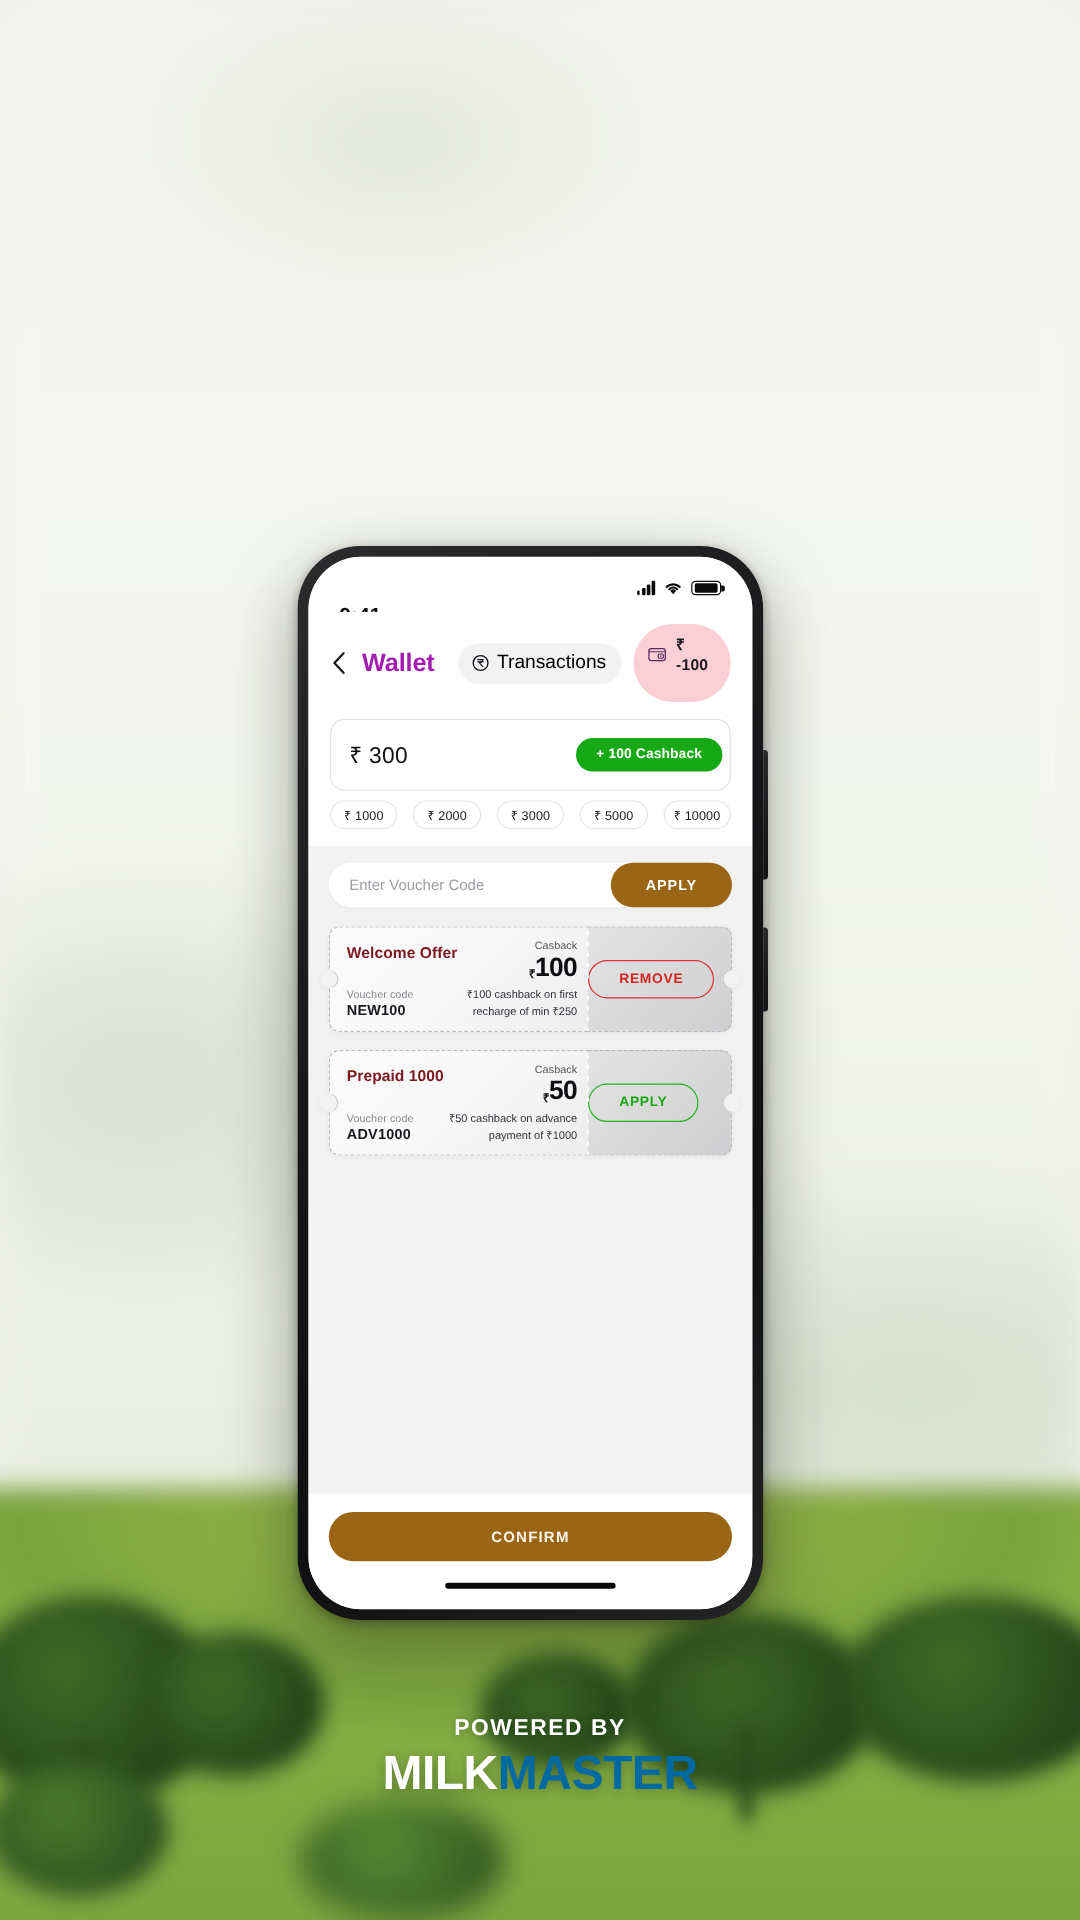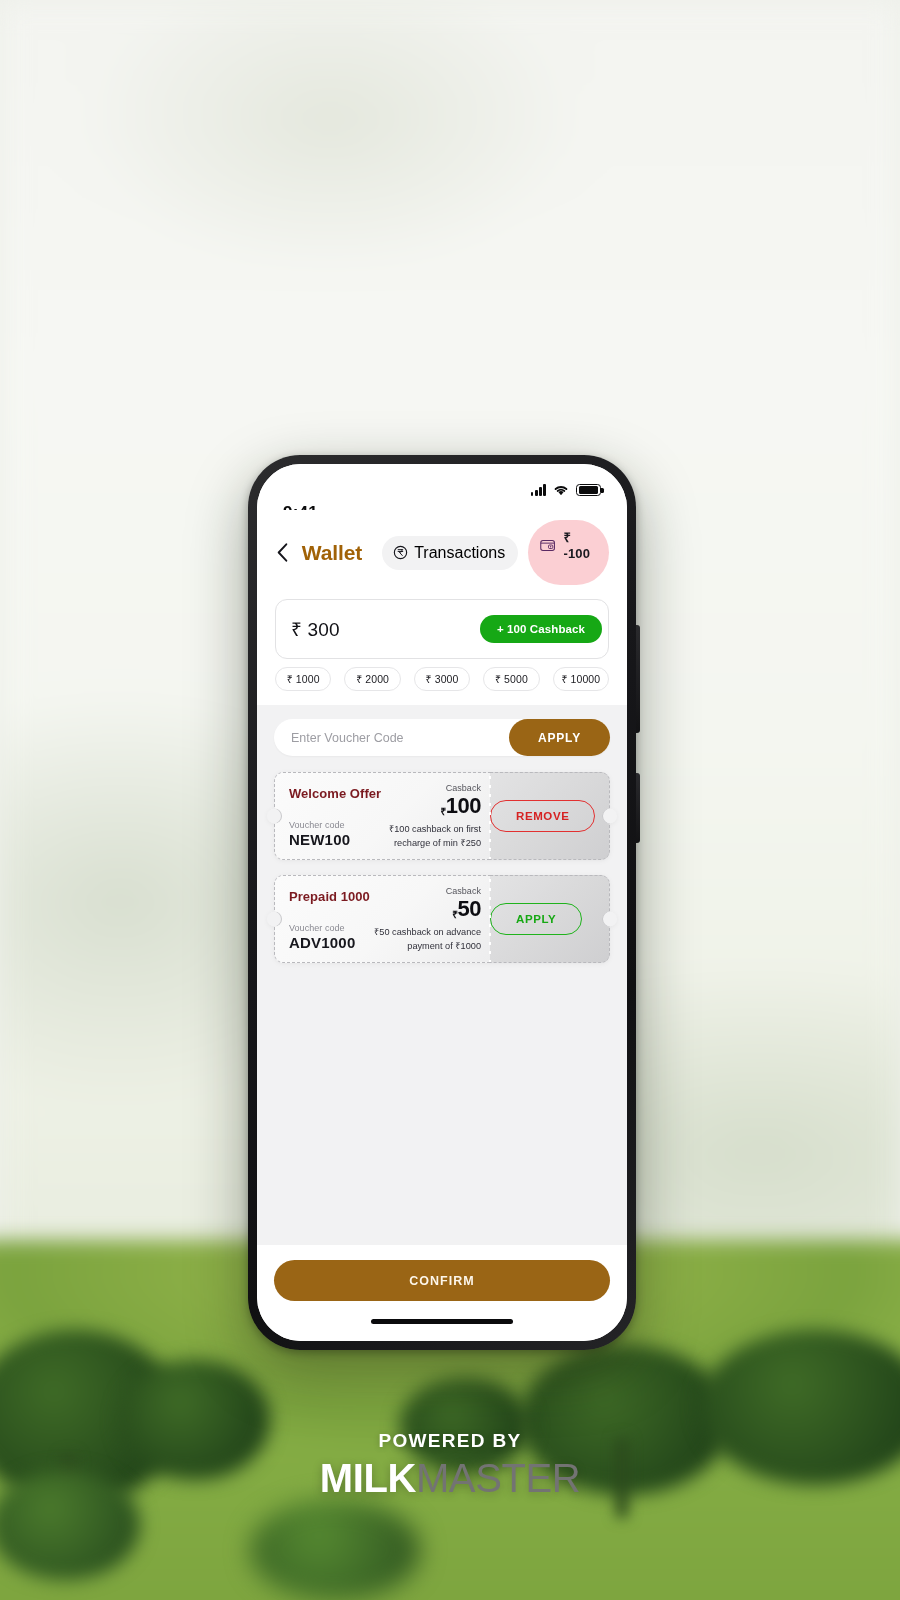--- a/index.html
+++ b/index.html
@@ -86,21 +86,21 @@
   #battery::after { content:""; position:absolute; right:-3.6px; top:3.4px; width:2.2px; height:5px;
                     background:#0b0b0c; border-radius:0 1.5px 1.5px 0; }
   #battery span { display:block; width:100%; height:100%; background:#0b0b0c; border-radius:1.5px; }
 
   
   #app-header {
     flex:none; display:flex; align-items:center; gap:10px;
     padding:10px 18px 14px 16px; background:#fff;
   }
   #back-btn { width:24px; height:28px; display:flex; align-items:center; justify-content:center; cursor:pointer; }
-  #page-title { font-size:21px; font-weight:600; color:#a16207; letter-spacing:-0.1px; }
+  #page-title { font-size:21px; font-weight:600; color:#a21caf; letter-spacing:-0.1px; }
   #header-spacer { flex:1; }
   #transactions-btn {
     display:flex; align-items:center; gap:6px;
     background:#f2f2f3; border-radius:999px; padding:8px 13px 8px 11px; cursor:pointer;
   }
   #balance-pill {
     display:flex; align-items:center; gap:8px;
     background:#fbcfd3; border-radius:999px; padding:8px 15px 24px 12px; cursor:pointer;
   }
   #balance-amount { font-size:13px; font-weight:600; color:#1a1a20; letter-spacing:0.2px; }
@@ -182,21 +182,21 @@
   .ticket-top { display:flex; align-items:flex-start; justify-content:space-between; }
   .offer-title { font-size:13px; font-weight:700; color:#7b1a20; letter-spacing:0.05px; padding-top:2px; }
   .cashback-block { text-align:right; line-height:1; }
   .cashback-label { font-size:9px; color:#55555c; letter-spacing:0.05px; }
   .cashback-amount { font-size:22px; font-weight:700; color:#0d0d12; letter-spacing:-0.5px; margin-top:2px;text-align:right; }
   .cashback-amount .rs { font-size:10px; font-weight:600; vertical-align:-2px; margin-right:0px; }
 
   .ticket-bottom { display:flex; align-items:flex-end; justify-content:space-between; gap:6px; }
   .code-block { line-height:1.25; }
   .code-label { font-size:9px; color:#8a8a92; letter-spacing:0.05px; }
-  .code-value { font-size:15px; font-weight:600; color:#17171d; letter-spacing:0.2px; }
+  .code-value { font-size:12px; font-weight:600; color:#17171d; letter-spacing:0.2px; }
   .terms { font-size:9.2px; color:#30303a; text-align:right; line-height:1.45; max-width:112px; }
 
   .pill-btn {
     border-radius:999px; background:transparent; cursor:pointer;
     font-family:"Liberation Sans", sans-serif; font-size:11.5px; font-weight:700;
     letter-spacing:0.6px; padding:9px 25px;
   }
   .pill-remove { border:1.4px solid #e23030; color:#d62222; }
   .pill-apply  { border:1.4px solid #1fb31c; color:#17a814; }
 
@@ -214,21 +214,21 @@
   }
   #home-indicator span { width:142px; height:5px; border-radius:3px; background:#0a0a0c; display:block; }
 
   
   #branding { position:absolute; left:0; right:0; top:1430px; text-align:center; }
   #powered-by { font-size:19px; font-weight:700; color:#fff; letter-spacing:1.3px;
                 text-shadow:0 1px 6px rgba(0,0,0,0.22); }
   #brand-name { font-size:40px; letter-spacing:-0.4px; margin-top:4px;
                 text-shadow:0 2px 10px rgba(0,0,0,0.25); }
   #brand-milk { font-weight:700; color:#fff; }
-  #brand-master { font-weight:400; color:#737373; }
+  #brand-master { font-weight:700; color:#0369a1; }
 </style>
 </head>
 <body>
 
 <div id="bg-wrap">
   <div id="bg-sky"></div>
   <div id="bg-hill"></div>
   <div id="bg-grass"></div>
   <div class="tree" id="t3"></div>
   <div class="tree" id="t4"></div>

